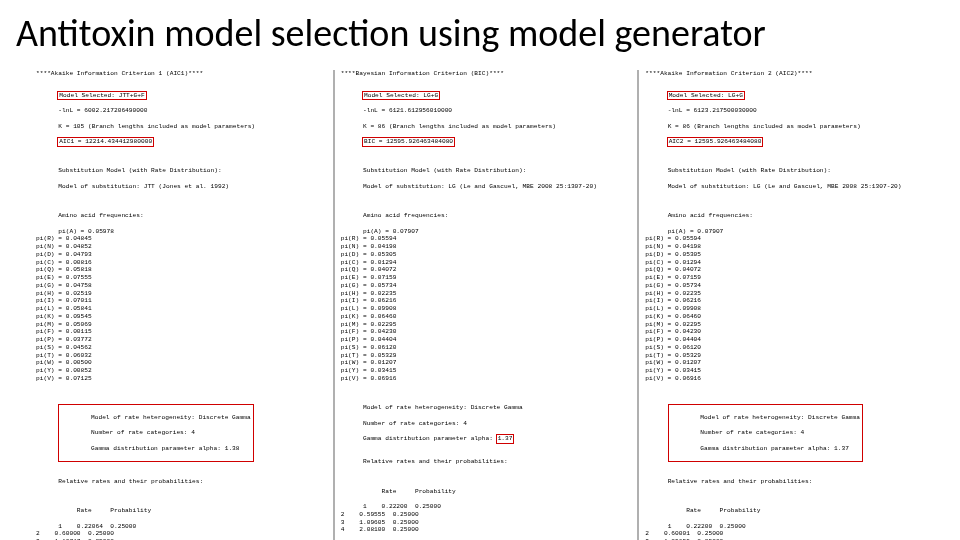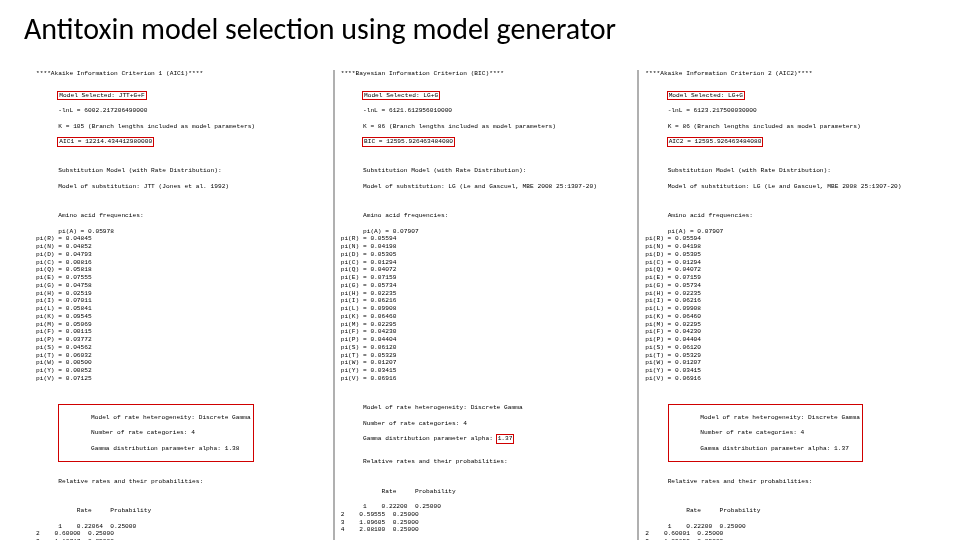--- a/index.html
+++ b/index.html
@@ -6,23 +6,23 @@
   body {
     width: 960px;
     height: 540px;
     background: #fff;
     font-family: "Segoe UI", Calibri, Arial, sans-serif;
     overflow: hidden;
     position: relative;
   }
   .title {
     position: absolute;
-    left: 24px;
+    left: 16px;
     top: 10px;
-    font-size: 30px;
+    font-size: 38px;
     font-weight: 400;
     color: #000;
   }
   .panels {
     position: absolute;
     top: 70px;
     left: 30px;
     right: 18px;
     display: flex;
     gap: 0;

